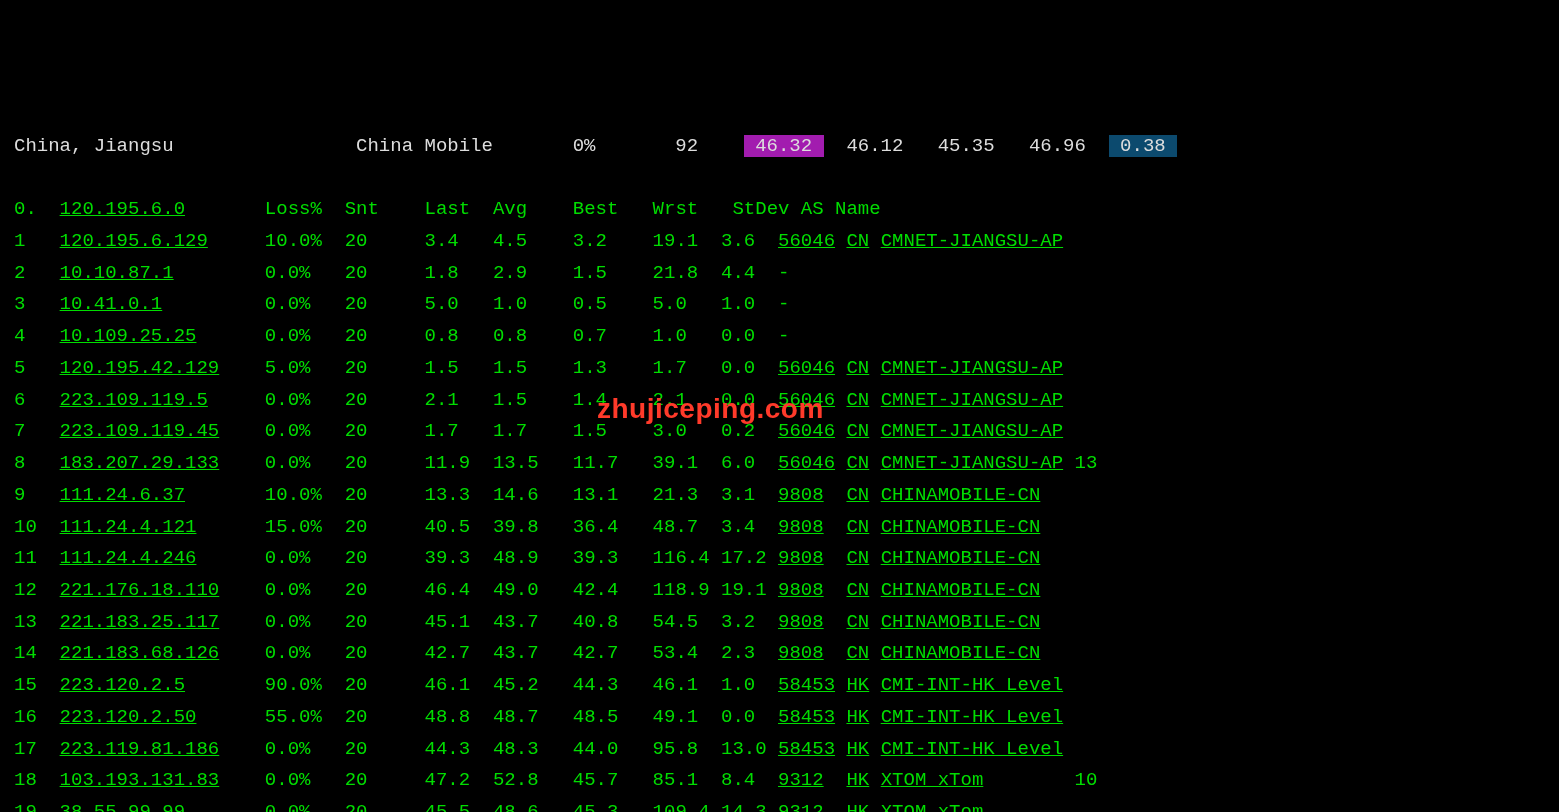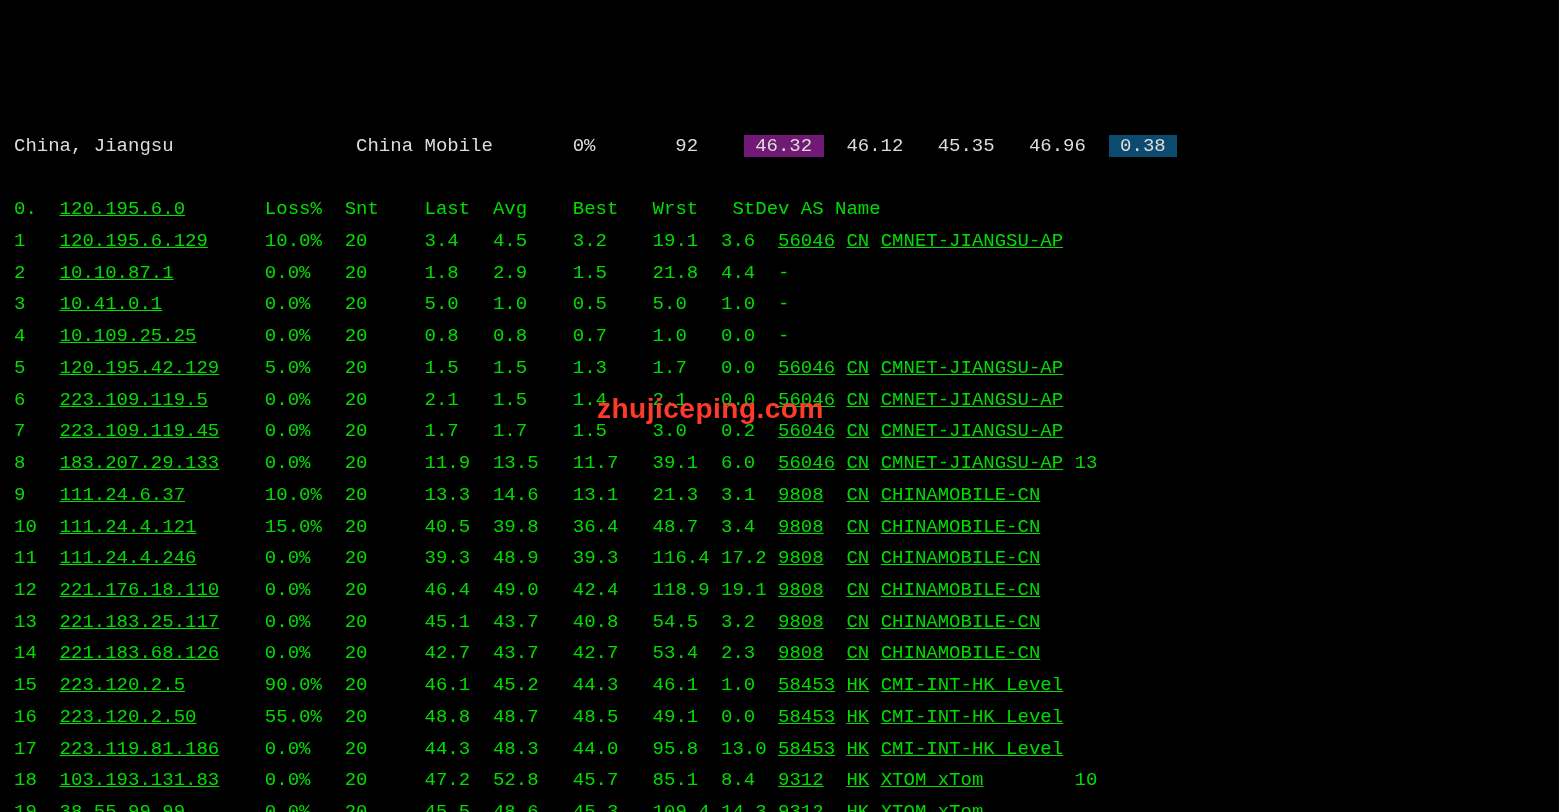--- a/index.html
+++ b/index.html
@@ -9,21 +9,21 @@
     font-family: "Menlo", "Consolas", "Courier New", monospace;
     font-size: 19px;
     line-height: 1.67;
     white-space: pre;
     overflow: hidden;
     width: 1559px;
     height: 812px;
     padding: 4px 0 0 14px;
   }
   .hdr { color: #dddddd; }
-  .hdr .h1 { background: #701a75; }
+  .hdr .h1 { background: #a21caf; }
   .hdr .h2 { background: #0c4a6e; }
   .u { text-decoration: underline; text-decoration-thickness: 1px; }
   .watermark {
     position: absolute;
     left: 597px;
     top: 386px;
     color: #ff3a2a;
     font-family: Arial, sans-serif;
     font-size: 28px;
     font-weight: bold;

